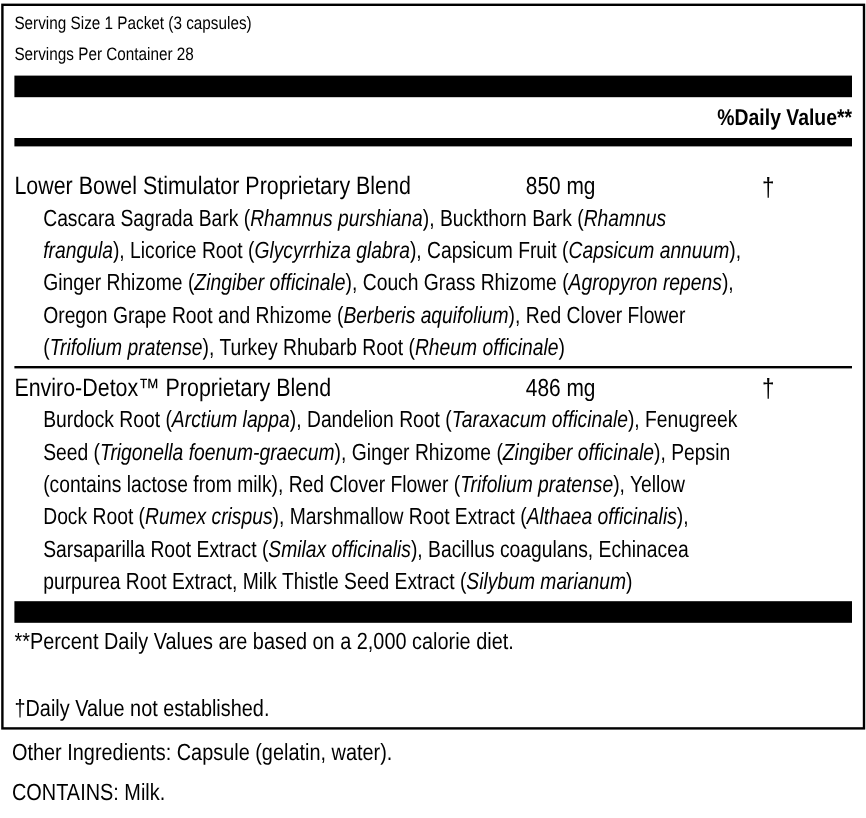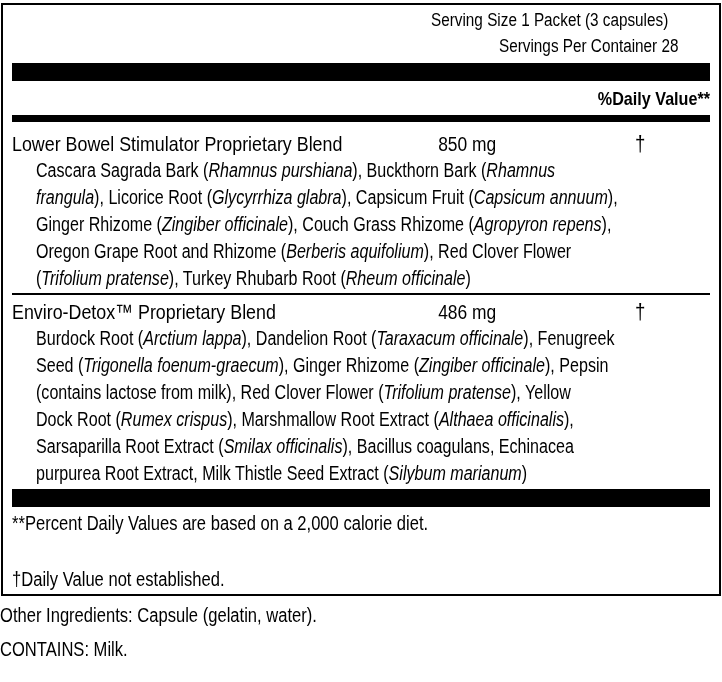--- a/index.html
+++ b/index.html
@@ -23,54 +23,54 @@
 
   .title { margin-top: 6px; line-height: 50px; height: 52px; }
   .title-inner {
     display: inline-block;
     font-size: 55px; font-weight: bold; letter-spacing: -2px;
     transform: scaleX(1.35); transform-origin: 0 50%;
     white-space: nowrap;
     -webkit-text-stroke: 1.4px #000;
     text-shadow: 0.6px 0 0 #000, -0.6px 0 0 #000;
   }
-  .serving { font-size: 18px; line-height: 26px; text-align: right; }
+  .serving { font-size: 15px; line-height: 26px; }
   .serving:first-of-type { margin-top: 2px; }
 
   .bar { background: #000; }
   .bar-thick { height: 18px; }
   .bar-top { margin-top: 4px; }
   .bar-med { height: 7px; }
   .bar-foot { margin-top: 2px; }
 
   .colhead { position: relative; height: 34px; font-weight: bold; font-size: 19px; }
   .colhead .col-amt { position: absolute; bottom: 5px; left: 375px; width: 160px; text-align: center; }
   .colhead .col-dv  { position: absolute; bottom: 5px; right: 0; width: 160px; text-align: right; }
 
-  .blend-row { position: relative; font-size: 21px; line-height: 27px; margin-top: 8px; }
+  .blend-row { position: relative; font-size: 21px; line-height: 27px; margin-top: 20px; }
   .blend-row.second { margin-top: 3px; }
   .blend-row .col-amt { position: absolute; top: 0; left: 375px; width: 160px; text-align: center; font-size: 20.5px; }
   .blend-row .col-dv  { position: absolute; top: 0; right: 0; width: 140px; text-align: center; }
   .dagger { font-size: 22px; }
 
   .ingredients {
     margin-left: 24px;
     width: 820px;
     font-size: 19.5px; line-height: 27px;
     white-space: pre-wrap;
     transform: scaleX(0.8244); transform-origin: 0 0;
   }
   .lat { font-style: italic; }
 
   .rule { border-top: 2px solid #000; margin-top: 1px; }
 
   .footnote { font-size: 19.5px; line-height: 23px; margin-top: 33px; }
   .footnote.first { margin-top: 5px; text-decoration: underline; }
 
-  .below { font-size: 19.5px; line-height: 20px; }
+  .below { margin-left: 10px; font-size: 19.5px; line-height: 20px; }
   .below.other { margin-top: 9px; }
   .below.contains { margin-top: 14px; }
 </style>
 </head>
 <body>
 
 <div class="panel">
 
 
   <div class="serving">

